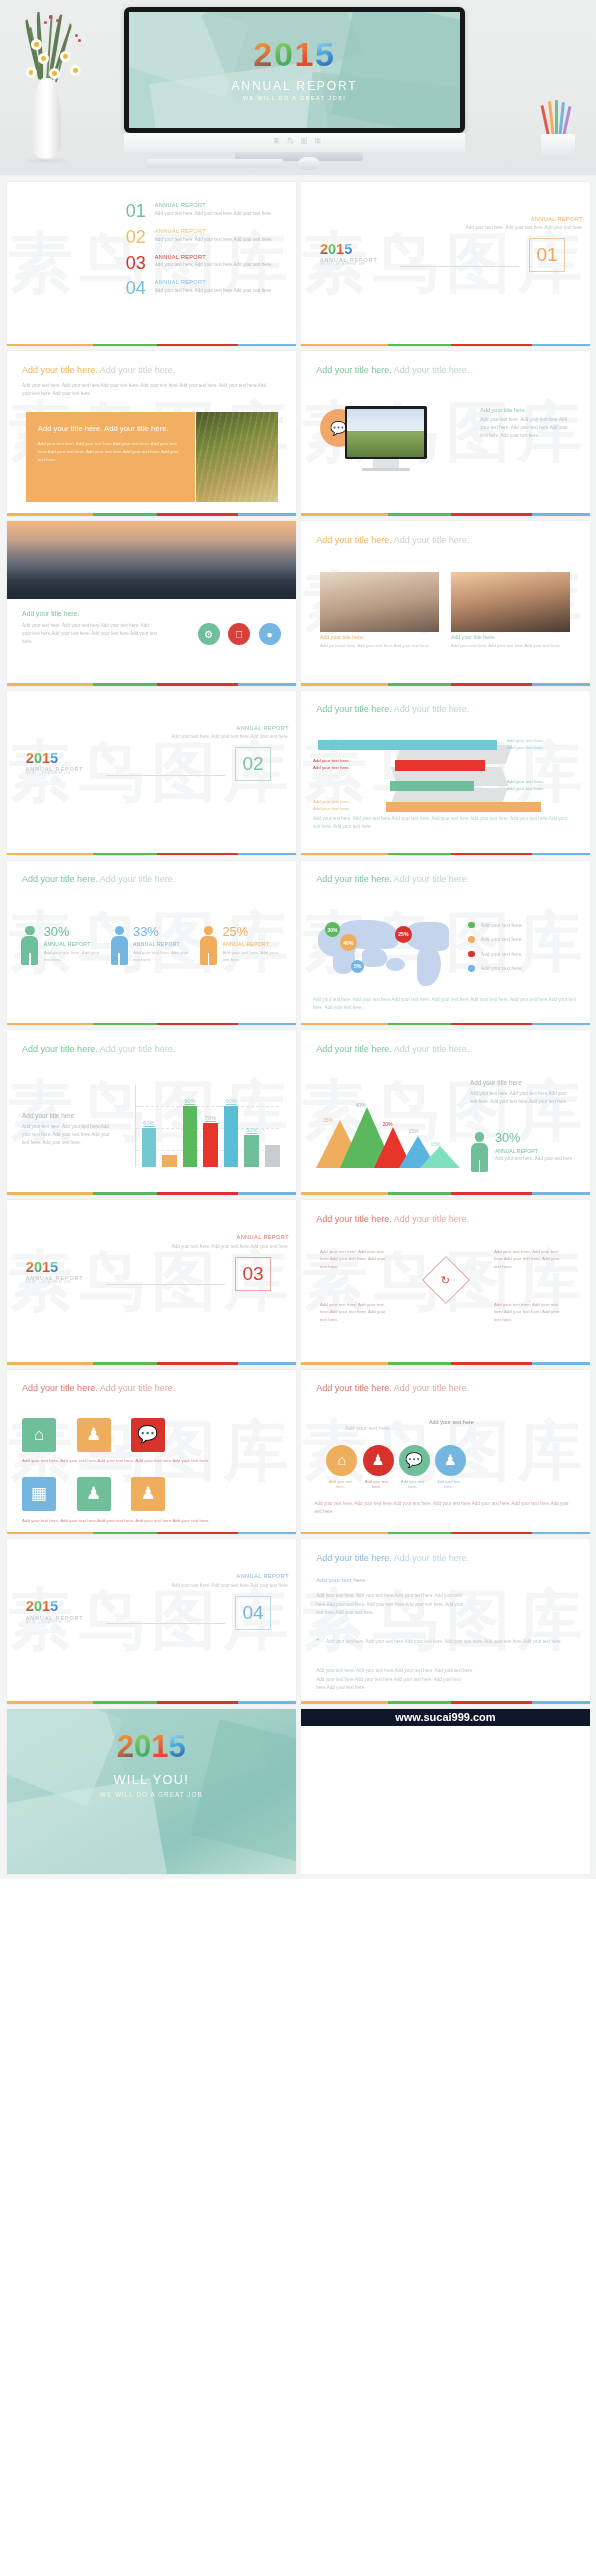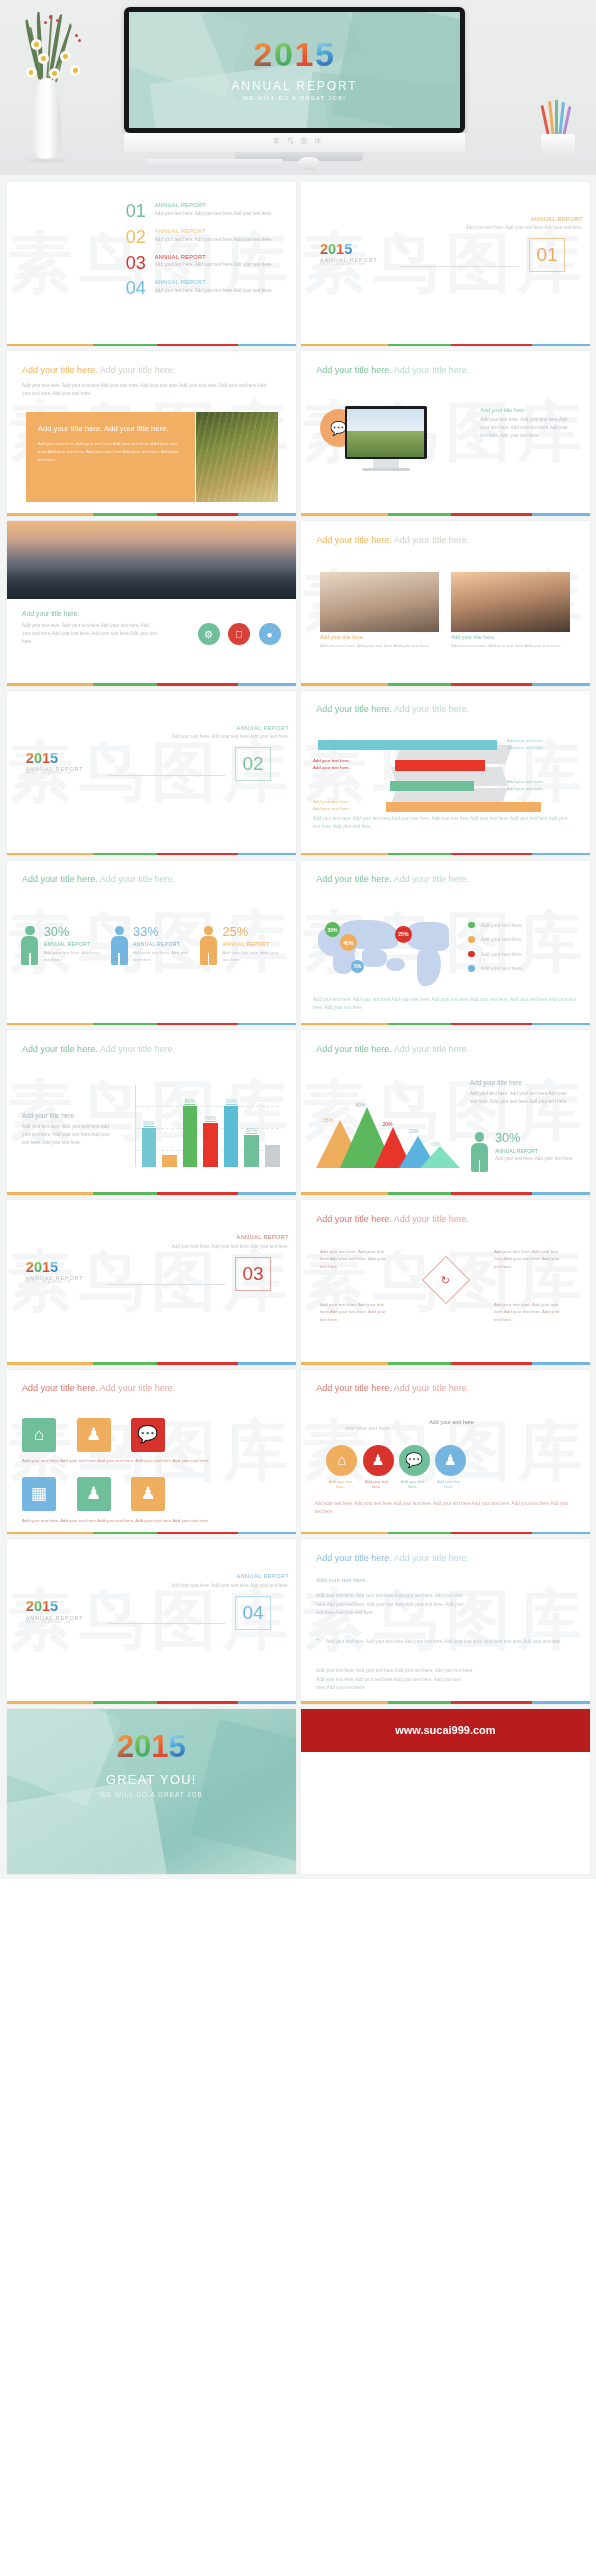--- a/index.html
+++ b/index.html
@@ -235,21 +235,21 @@
   .f2015 { position:absolute; left:50%; top:22px; transform:translateX(-50%);
            font-size:31px; font-weight:bold; display:flex; line-height:1; }
   .fthx { position:absolute; left:50%; top:63px; transform:translateX(-50%); color:#fff;
           font-size:12.8px; letter-spacing:1.3px; white-space:nowrap; }
   .fsub { position:absolute; left:50%; top:82px; transform:translateX(-50%); color:#eaf6f3;
           font-size:6.4px; letter-spacing:1px; white-space:nowrap; }
   .promo { width:289px; height:165px; background:#fff; }
   .promo-a { height:29px; background:linear-gradient(90deg,#19b27a,#2cbe86);
              color:#fff; display:flex; align-items:center; justify-content:center;
              font-size:10.2px; font-weight:bold; letter-spacing:0.3px; }
-  .promo-b { height:43px; background:#b91c1c; color:#fff;
+  .promo-b { height:17px; background:#0f172a; color:#fff;
              display:flex; align-items:center; justify-content:center;
              font-size:11px; font-weight:bold;text-align:right; }
 </style>
 </head>
 <body>
 
 <div class="page">
 
   <div class="hero">
 
@@ -913,21 +913,21 @@
           <div class="poly" style="left:-25.6px;top:-17px;width:128px;height:94px;background:#cbe6df;transform:rotate(22deg);opacity:.6;"></div>
           <div class="poly" style="left:111px;top:-22px;width:136px;height:102px;background:#9fcfc4;transform:rotate(-18deg);opacity:.55;"></div>
           <div class="poly" style="left:196px;top:25.6px;width:145px;height:119px;background:#86c0b5;transform:rotate(14deg);opacity:.5;"></div>
           <div class="poly" style="left:-8.5px;top:82px;width:162px;height:102px;background:#d6ebe5;transform:rotate(-10deg);opacity:.55;"></div>
           <div class="f2015">
             <span class="d2">2</span>
             <span class="d0">0</span>
             <span class="d1">1</span>
             <span class="d5">5</span>
           </div>
-          <div class="fthx">GREAT YOU!</div>
+          <div class="fthx">WILL YOU!</div>
           <div class="fsub">WE WILL DO A GREAT JOB</div>
         </div>
       </div>
 
       <div class="slide">
         <div class="promo">
           <div class="promo-b">www.sucai999.com</div>
         </div>
       </div>
     </div>

